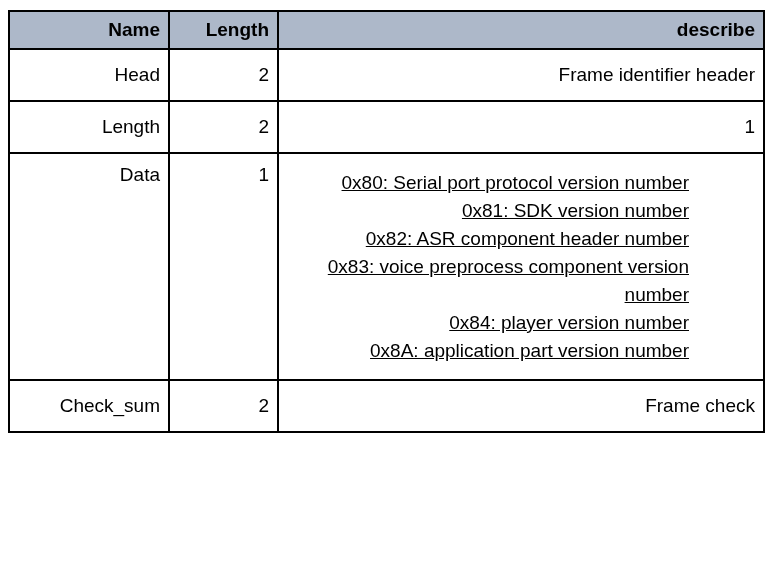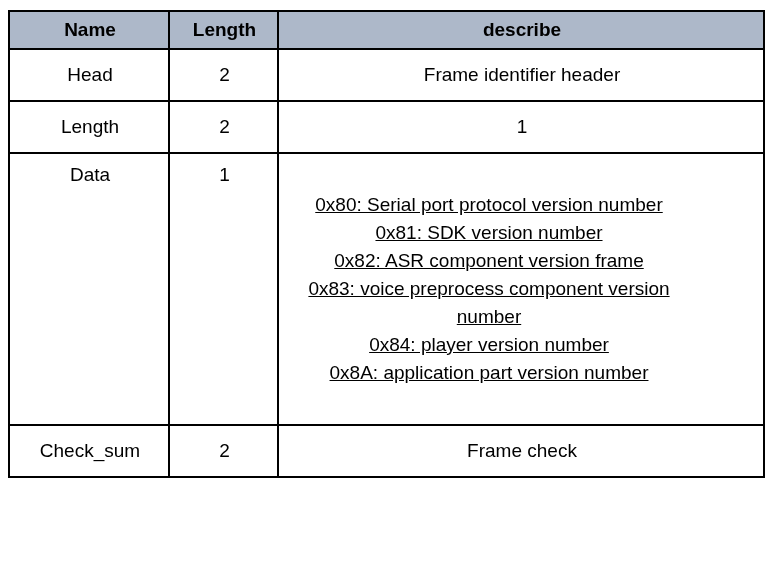--- a/index.html
+++ b/index.html
@@ -23,31 +23,31 @@
     color: #000000;
     font-size: 19px;
   }
   table.proto col.c-name   { width: 160px; }
   table.proto col.c-length { width: 109px; }
   table.proto col.c-desc   { width: 486px; }
   table.proto th,
   table.proto td {
     border: 2px solid #000000;
     padding: 2px 8px 2px 10px;
-    text-align: center;
+    text-align: right;
     vertical-align: middle;
     overflow: hidden;
   }
   table.proto thead tr { height: 38px; }
   table.proto thead th {
     background: #ADB8C9;
     font-weight: bold;
   }
   table.proto tbody tr.row-single { height: 52px; }
-  table.proto tbody tr.row-multi  { height: 272px; }
+  table.proto tbody tr.row-multi  { height: 227px; }
   .desc-lines {
     max-width: 400px;
     line-height: 28px;
     text-decoration: underline;
   }
 </style>
 </head>
 <body>
 
 <div class="doc-wrap">
@@ -75,21 +75,21 @@
         <td>2</td>
         <td>1</td>
       </tr>
       <tr class="row-multi">
         <td style="vertical-align: top; padding-top: 10px;">Data</td>
         <td style="vertical-align: top; padding-top: 10px;">1</td>
         <td>
           <div class="desc-lines">
             <div>0x80: Serial port protocol version number</div>
             <div>0x81: SDK version number</div>
-            <div>0x82: ASR component version frame</div>
+            <div>0x82: ASR component header number</div>
             <div>0x83: voice preprocess component version number</div>
             <div>0x84: player version number</div>
             <div>0x8A: application part version number</div>
           </div>
         </td>
       </tr>
       <tr class="row-single">
         <td>Check_sum</td>
         <td>2</td>
         <td>Frame check</td>

